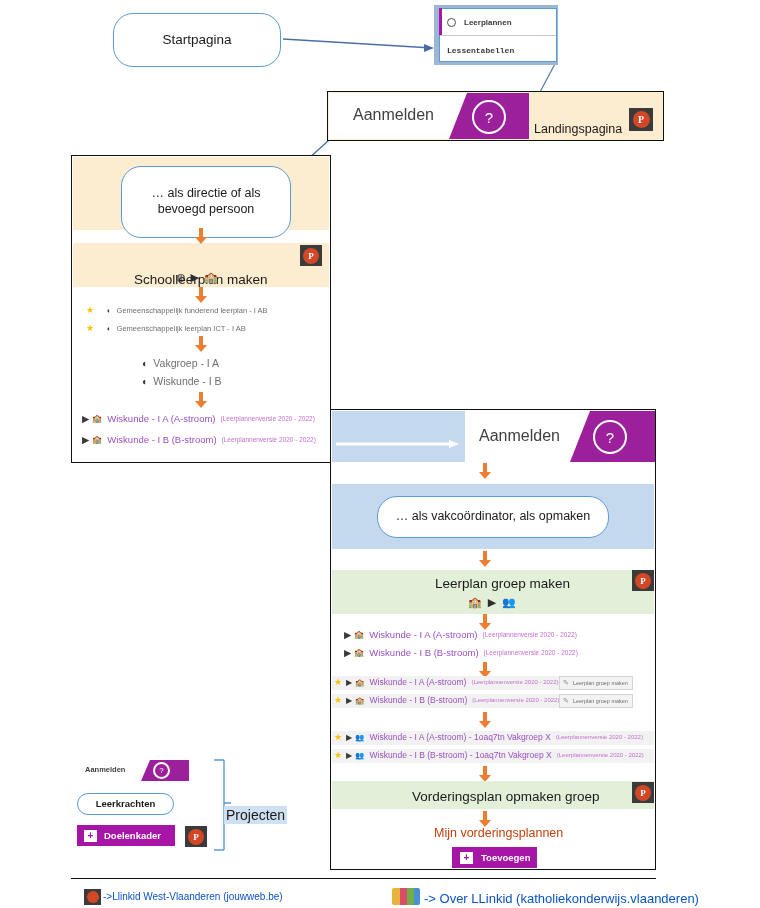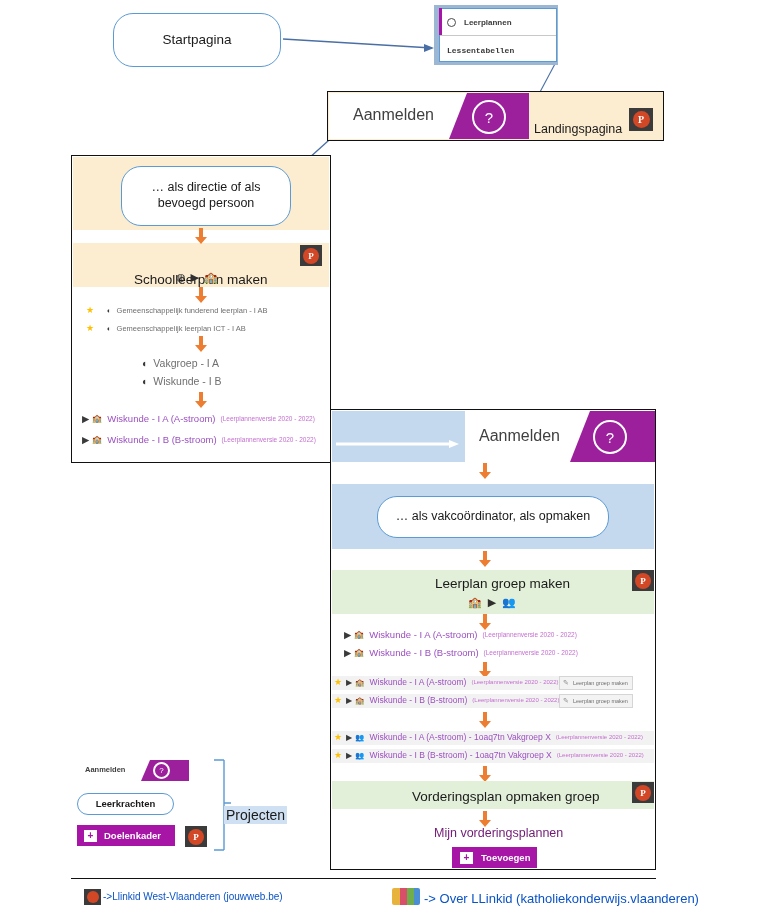--- a/index.html
+++ b/index.html
@@ -102,21 +102,21 @@
     position:absolute;
     background:#f3f3f3;
     border:1px solid #d5d5d5;
     display:flex; align-items:center;
     color:#6f6f6f;
     white-space:nowrap;
   }
   .minibtn .pen { color:#8b8b8b; margin:0 4px 0 3px; }
 
   .plainlabel { position:absolute; color:#1a1a1a; white-space:nowrap; }
-  .purplelabel{ position:absolute; color:#701a75; white-space:nowrap; }
+  .purplelabel{ position:absolute; color:#c2410c; white-space:nowrap; }
 
   .magbtn {
     position:absolute;
     background:#a715a7;
     color:#ffffff;
     display:flex; align-items:center;
     font-weight:bold;
   }
   .magbtn .plus {
     background:#ffffff; color:#a715a7;
@@ -171,21 +171,21 @@
   </div>
   <div class="plainlabel" style="left:534px; top:122px; font-size:12.5px;">Landingspagina</div>
   <div class="ppt" style="left:629px; top:108px; width:24px; height:23px;">
     <span class="ball" style="width:17px; height:17px; font-size:10px;">P</span>
   </div>
 
   <div class="panel-border" style="left:71px; top:155px; width:260px; height:308px; background:#ffffff;"></div>
   <div class="panel-cream" style="left:73px; top:157px; width:256px; height:73px;"></div>
   <div class="panel-cream" style="left:73px; top:243px; width:256px; height:44px;"></div>
 
-  <div class="rbox" style="left:121px; top:166px; width:170px; height:60px; font-size:12.5px; padding:0 8px;">
+  <div class="rbox" style="left:121px; top:166px; width:170px; height:72px; font-size:12.5px; padding:0 8px;">
     <span>… als directie of als bevoegd persoon</span>
   </div>
 
   <div class="arrow-down" style="left:194px; top:228px;">
     <svg width="14" height="17" viewBox="0 0 14 17">
         <path d="M5 0 H9 V9 H13 L7 16 L1 9 H5 Z" fill="#ed7d31"></path>
       </svg>
   </div>
 
   <div class="plainlabel" style="left:134px; top:252px; font-size:13.5px;margin-top:20px;">Schoolleerplan maken</div>

